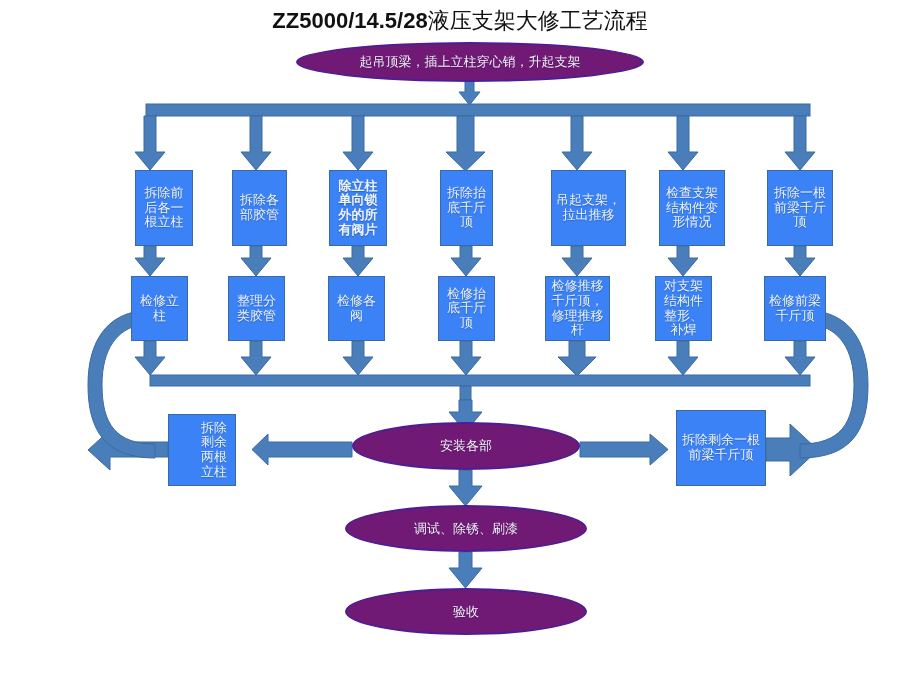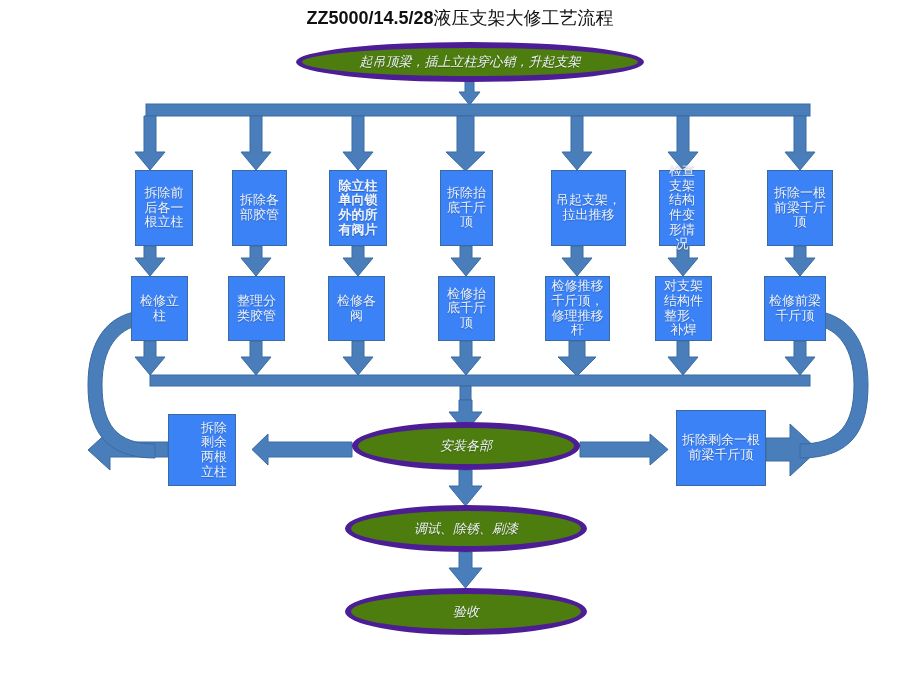--- a/index.html
+++ b/index.html
@@ -6,41 +6,40 @@
   body{
     width:920px;height:690px;background:#ffffff;
     font-family:"Liberation Serif","DejaVu Serif",serif;
     overflow:hidden;position:relative;
   }
   #stage{position:absolute;left:0;top:0;width:920px;height:690px;}
 
   .title{
     position:absolute;left:0;top:6px;width:920px;text-align:center;
     font-family:"Liberation Sans","DejaVu Sans",sans-serif;
-    font-size:18px;color:#111;letter-spacing:0px;white-space:nowrap;
+    font-size:22px;color:#111;letter-spacing:0px;white-space:nowrap;
   }
   .title .lat{font-weight:bold;}
   .title .han{font-family:"Liberation Serif","DejaVu Serif",serif;font-weight:normal;}
 
   
   .node{
     position:absolute;box-sizing:border-box;
     background:#3b82f6;border:1px solid #3a6aa0;
     color:#eef3fa;display:flex;align-items:center;justify-content:center;
     text-align:center;line-height:1.12;font-size:13px;
     text-shadow:0 1px 1px rgba(0,0,0,.25);
   }
   .node .txt{display:block;padding:1px 3px;}
   .ellipse{
     position:absolute;box-sizing:border-box;
-    background:#4d7c0f;border:6px solid #4c1d95;border-radius:50%;
+    background:#701a75;border:2px solid #4c1d95;border-radius:50%;
     color:#eef3fa;display:flex;align-items:center;justify-content:center;
     text-align:center;font-size:13px;
     text-shadow:0 1px 1px rgba(0,0,0,.25);
-    font-style:italic;
   }
   
   #wires{position:absolute;left:0;top:0;width:920px;height:690px;}
   .node,.ellipse{z-index:3;}
 </style>
 </head>
 <body>
 
 <div id="stage">
 
@@ -125,21 +124,21 @@
     </div>
   <div class="node" style="left:329px;top:170px;width:58px;height:76px;font-weight:bold;">
     <span class="txt">除立柱单向锁外的所有阀片</span>
     </div>
   <div class="node" style="left:440px;top:170px;width:53px;height:76px;">
     <span class="txt">拆除抬底千斤顶</span>
     </div>
   <div class="node" style="left:551px;top:170px;width:75px;height:76px;">
     <span class="txt">吊起支架，拉出推移</span>
     </div>
-  <div class="node" style="left:659px;top:170px;width:46px;height:76px;">
+  <div class="node" style="left:659px;top:170px;width:66px;height:76px;">
     <span class="txt">检查支架结构件变形情况</span>
     </div>
   <div class="node" style="left:767px;top:170px;width:66px;height:76px;">
     <span class="txt">拆除一根前梁千斤顶</span>
     </div>
 
   <div class="node" style="left:131px;top:276px;width:57px;height:65px;">
     <span class="txt">检修立柱</span>
     </div>
   <div class="node" style="left:228px;top:276px;width:57px;height:65px;">

